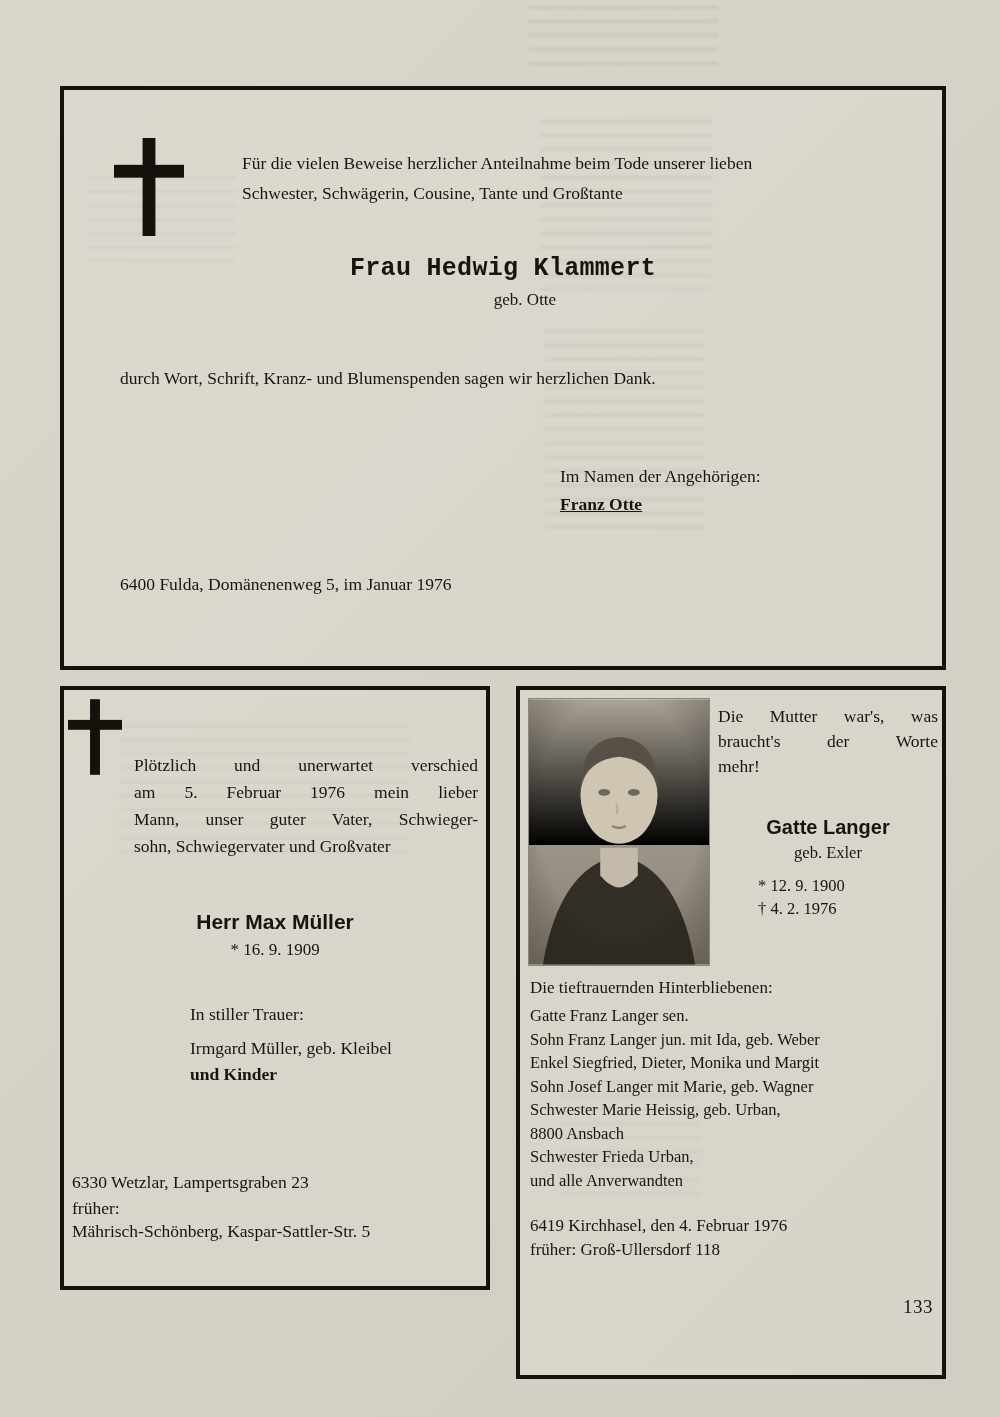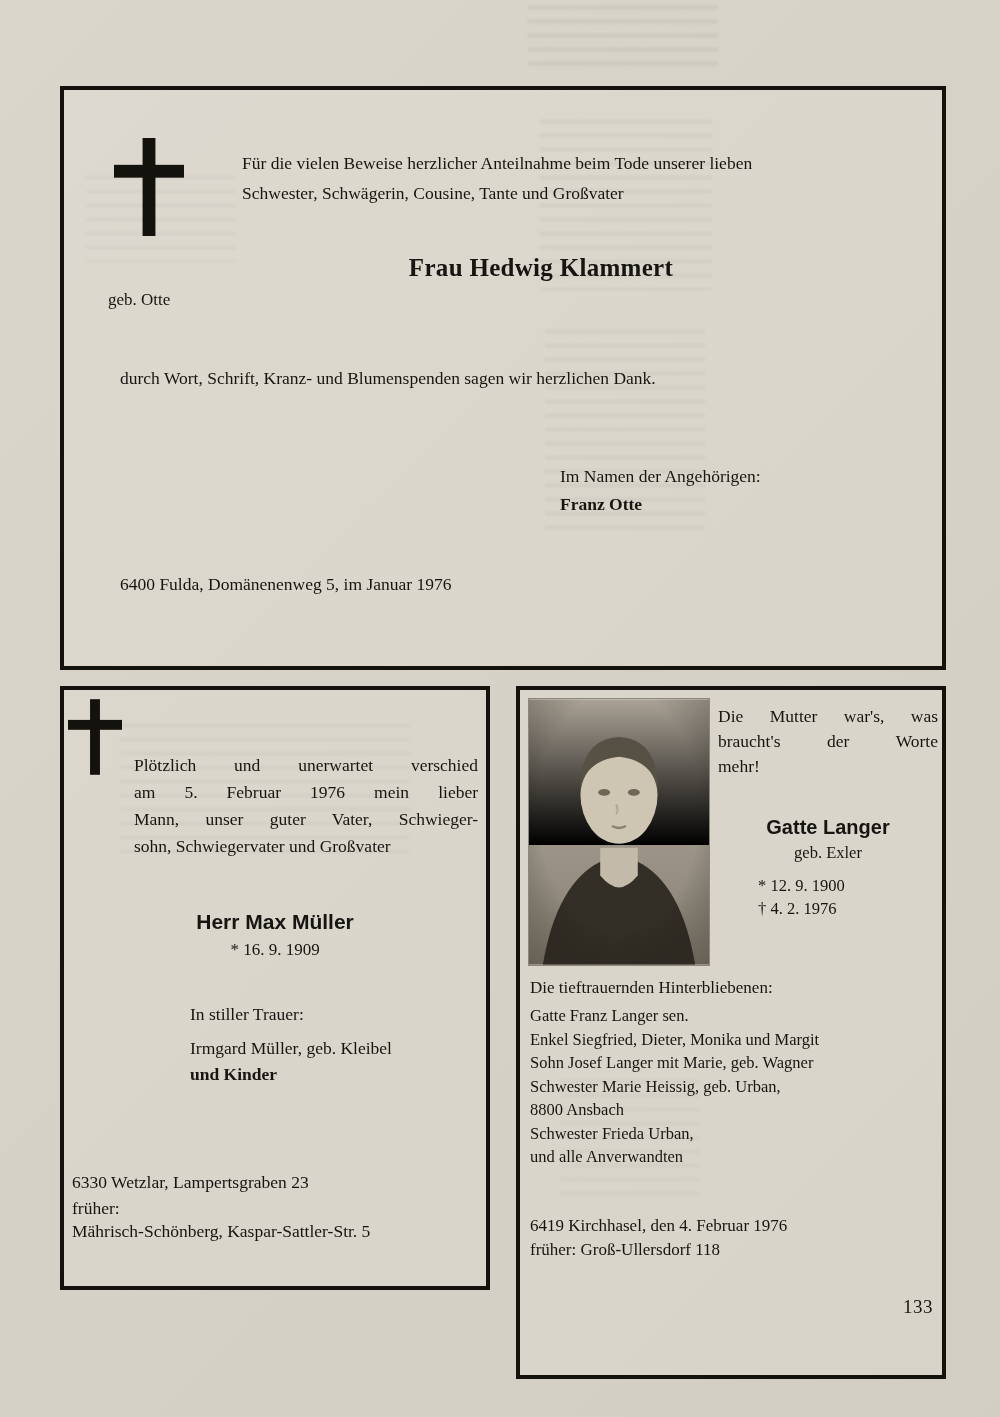--- a/index.html
+++ b/index.html
@@ -38,25 +38,25 @@
   .box-mueller  { left: 60px;  top: 686px; width: 430px; height: 604px; }
   .box-langer   { left: 516px; top: 686px; width: 430px; height: 693px; }
 
   .cross { position: absolute; fill: #14120d; }
   .cross-klammert { left: 48px; top: 48px; width: 74px; height: 98px; }
   .cross-mueller  { left: 4px;  top: 6px;  width: 54px; height: 82px; }
 
   
   .k-intro  { position: absolute; left: 178px; top: 58px; width: 668px; font-size: 17.5px; line-height: 30px; }
   .k-name   { position: absolute; left: 0; top: 164px; width: 100%; text-align: center;
-              font-family: Liberation Serif, serif; font-weight: 700; font-size: 25px; letter-spacing: 0.3px; margin-left: 38px; }
-  .k-maiden { position: absolute; left: 0; top: 200px; width: 100%; font-size: 17px; padding-left: 44px; }
+              font-family: Liberation Mono, monospace; font-weight: 700; font-size: 25px; letter-spacing: 0.3px; }
+  .k-maiden { position: absolute; left: 0; top: 200px; width: 100%; text-align: center; font-size: 17px; padding-left: 44px; }
   .k-thanks { position: absolute; left: 56px;  top: 278px; font-size: 17.5px; }
   .k-behalf { position: absolute; left: 496px; top: 376px; font-size: 17.5px; }
-  .k-signer { position: absolute; left: 496px; top: 404px; font-size: 17.5px; font-weight: 700; }
+  .k-signer { position: absolute; left: 496px; top: 404px; font-size: 17.5px; font-weight: 700; text-decoration: underline; }
   .k-address{ position: absolute; left: 56px;  top: 484px; font-size: 17.5px; }
 
   
   .m-intro { position: absolute; left: 70px; top: 62px; width: 344px; font-size: 17.5px; line-height: 27px; }
   .jline { text-align: justify; text-align-last: justify; }
   .m-name  { position: absolute; left: 0; top: 220px; width: 100%; text-align: center;
              font-family: "Liberation Sans", sans-serif; font-weight: 700; font-size: 21px; }
   .m-birth { position: absolute; left: 0; top: 250px; width: 100%; text-align: center; font-size: 17px; }
   .m-trauer  { position: absolute; left: 126px; top: 314px; font-size: 17.5px; }
   .m-mourner { position: absolute; left: 126px; top: 348px; font-size: 17.5px; }
@@ -95,21 +95,21 @@
   <div class="ghost g5"></div>
   <div class="ghost g6"></div>
 
   <section class="notice box-klammert">
     <svg class="cross cross-klammert" viewBox="0 0 60 84" aria-hidden="true">
       <rect x="24.5" y="0" width="11" height="84"></rect>
       <rect x="0" y="23" width="60" height="11"></rect>
     </svg>
     <div class="k-intro">
       <div>Für die vielen Beweise herzlicher Anteilnahme beim Tode unserer lieben</div>
-      <div>Schwester, Schwägerin, Cousine, Tante und Großvater</div>
+      <div>Schwester, Schwägerin, Cousine, Tante und Großtante</div>
     </div>
     <div class="k-name">Frau Hedwig Klammert</div>
     <div class="k-maiden">geb. Otte</div>
     <div class="k-thanks">durch Wort, Schrift, Kranz- und Blumenspenden sagen wir herzlichen Dank.</div>
     <div class="k-behalf">Im Namen der Angehörigen:</div>
     <div class="k-signer">Franz Otte</div>
     <div class="k-address">6400 Fulda, Domänenenweg 5, im Januar 1976</div>
   </section>
 
   <section class="notice box-mueller">
@@ -165,20 +165,21 @@
       <div class="jline">braucht's der Worte</div>
       <div>mehr!</div>
     </div>
     <div class="l-name">Gatte Langer</div>
     <div class="l-maiden">geb. Exler</div>
     <div class="l-birth">* 12. 9. 1900</div>
     <div class="l-death">† 4. 2. 1976</div>
     <div class="l-label">Die tieftrauernden Hinterbliebenen:</div>
     <div class="l-rows">
       <div class="l-row"><span class="b">Gatte Franz Langer sen.</span><span></span></div>
+      <div class="l-row"><span class="b">Sohn Franz Langer jun. mit Ida,</span><span> geb. Weber</span></div>
       <div class="l-row"><span class="b">Enkel Siegfried, Dieter, Monika und Margit</span><span></span></div>
       <div class="l-row"><span class="b">Sohn Josef Langer mit Marie,</span><span> geb. Wagner</span></div>
       <div class="l-row"><span class="b">Schwester Marie Heissig,</span><span> geb. Urban,</span></div>
       <div class="l-row"><span class="b"></span><span>8800 Ansbach</span></div>
       <div class="l-row"><span class="b">Schwester Frieda Urban,</span><span></span></div>
       <div class="l-row"><span class="b">und alle Anverwandten</span><span></span></div>
     </div>
     <div class="l-addr1">6419 Kirchhasel, den 4. Februar 1976</div>
     <div class="l-addr2">früher: Groß-Ullersdorf 118</div>
   </section>

